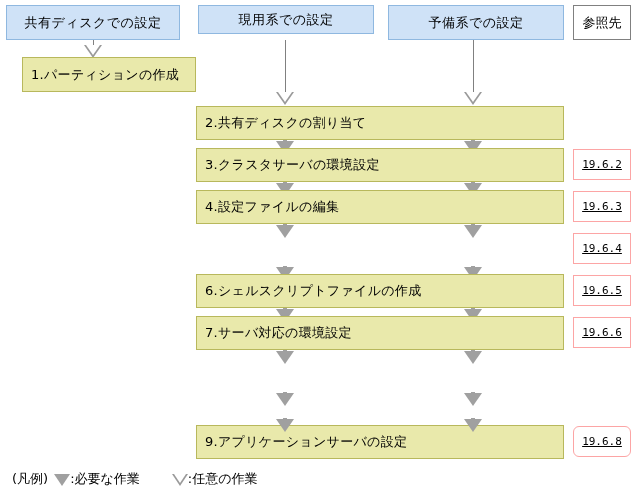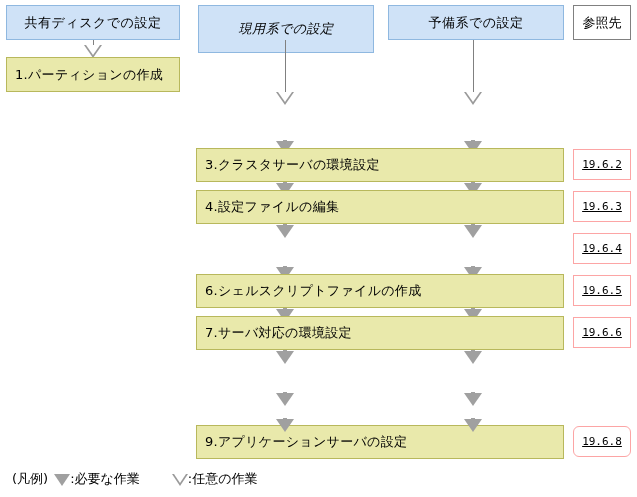--- a/index.html
+++ b/index.html
@@ -29,21 +29,21 @@
     background: #cfe2f7;
     border: 1px solid #8fb8e0;
     display: flex;
     align-items: center;
     justify-content: center;
     font-size: 13px;
     color: #000000;
     letter-spacing: 0.5px;
   }
   #hdr-shared  { left: 6px;   top: 5px; width: 174px; height: 35px; }
-  #hdr-active  { left: 198px; top: 5px; width: 176px; height: 48px; font-style: italic; }
+  #hdr-active  { left: 198px; top: 5px; width: 176px; height: 29px; }
   #hdr-standby { left: 388px; top: 5px; width: 176px; height: 35px; }
 
   
   #hdr-reference {
     position: absolute;
     box-sizing: border-box;
     left: 573px; top: 5px; width: 58px; height: 35px;
     background: #ffffff;
     border: 1px solid #808080;
     display: flex;
@@ -60,21 +60,21 @@
     background: #e9e9ab;
     border: 1px solid #b8b85c;
     display: flex;
     align-items: center;
     font-size: 13px;
     color: #000000;
     padding-left: 8px;
     letter-spacing: 0.3px;
     white-space: nowrap;
   }
-  #task-1 { left: 6px;   top: 57px; width: 174px; height: 35px; text-align: right; }
+  #task-1 { left: 22px;   top: 57px; width: 174px; height: 35px; text-align: right; }
   .task-main { left: 196px; width: 368px; height: 34px; }
 
   
   .ref-box {
     position: absolute;
     box-sizing: border-box;
     left: 573px;
     width: 58px;
     height: 31px;
     background: #ffffff;
@@ -182,20 +182,21 @@
   <div class="conn" style="left:93px; top:40px; height:10px;"></div>
   <div class="arrow-hollow" style="left:84px; top:45px;"></div>
   <div class="task-box" id="task-1">1.パーティションの作成</div>
 
   <div class="conn" style="left:285px; top:40px; height:53px;"></div>
   <div class="arrow-hollow" style="left:276px; top:92px;"></div>
 
   <div class="conn" style="left:473px; top:40px; height:53px;"></div>
   <div class="arrow-hollow" style="left:464px; top:92px;"></div>
 
+  <div class="task-box task-main" style="top:106px;">2.共有ディスクの割り当て</div>
 
   <div class="arrow-stub" style="left:283px; top:140px; height:4px;"></div>
   <div class="arrow-filled" style="left:276px; top:141px;"></div>
   <div class="arrow-stub" style="left:471px; top:140px; height:4px;"></div>
   <div class="arrow-filled" style="left:464px; top:141px;"></div>
   <div class="task-box task-main" style="top:148px;">3.クラスタサーバの環境設定</div>
   <div class="ref-box" style="top:149px;">19.6.2</div>
 
   <div class="arrow-stub" style="left:283px; top:182px; height:4px;"></div>
   <div class="arrow-filled" style="left:276px; top:183px;"></div>

